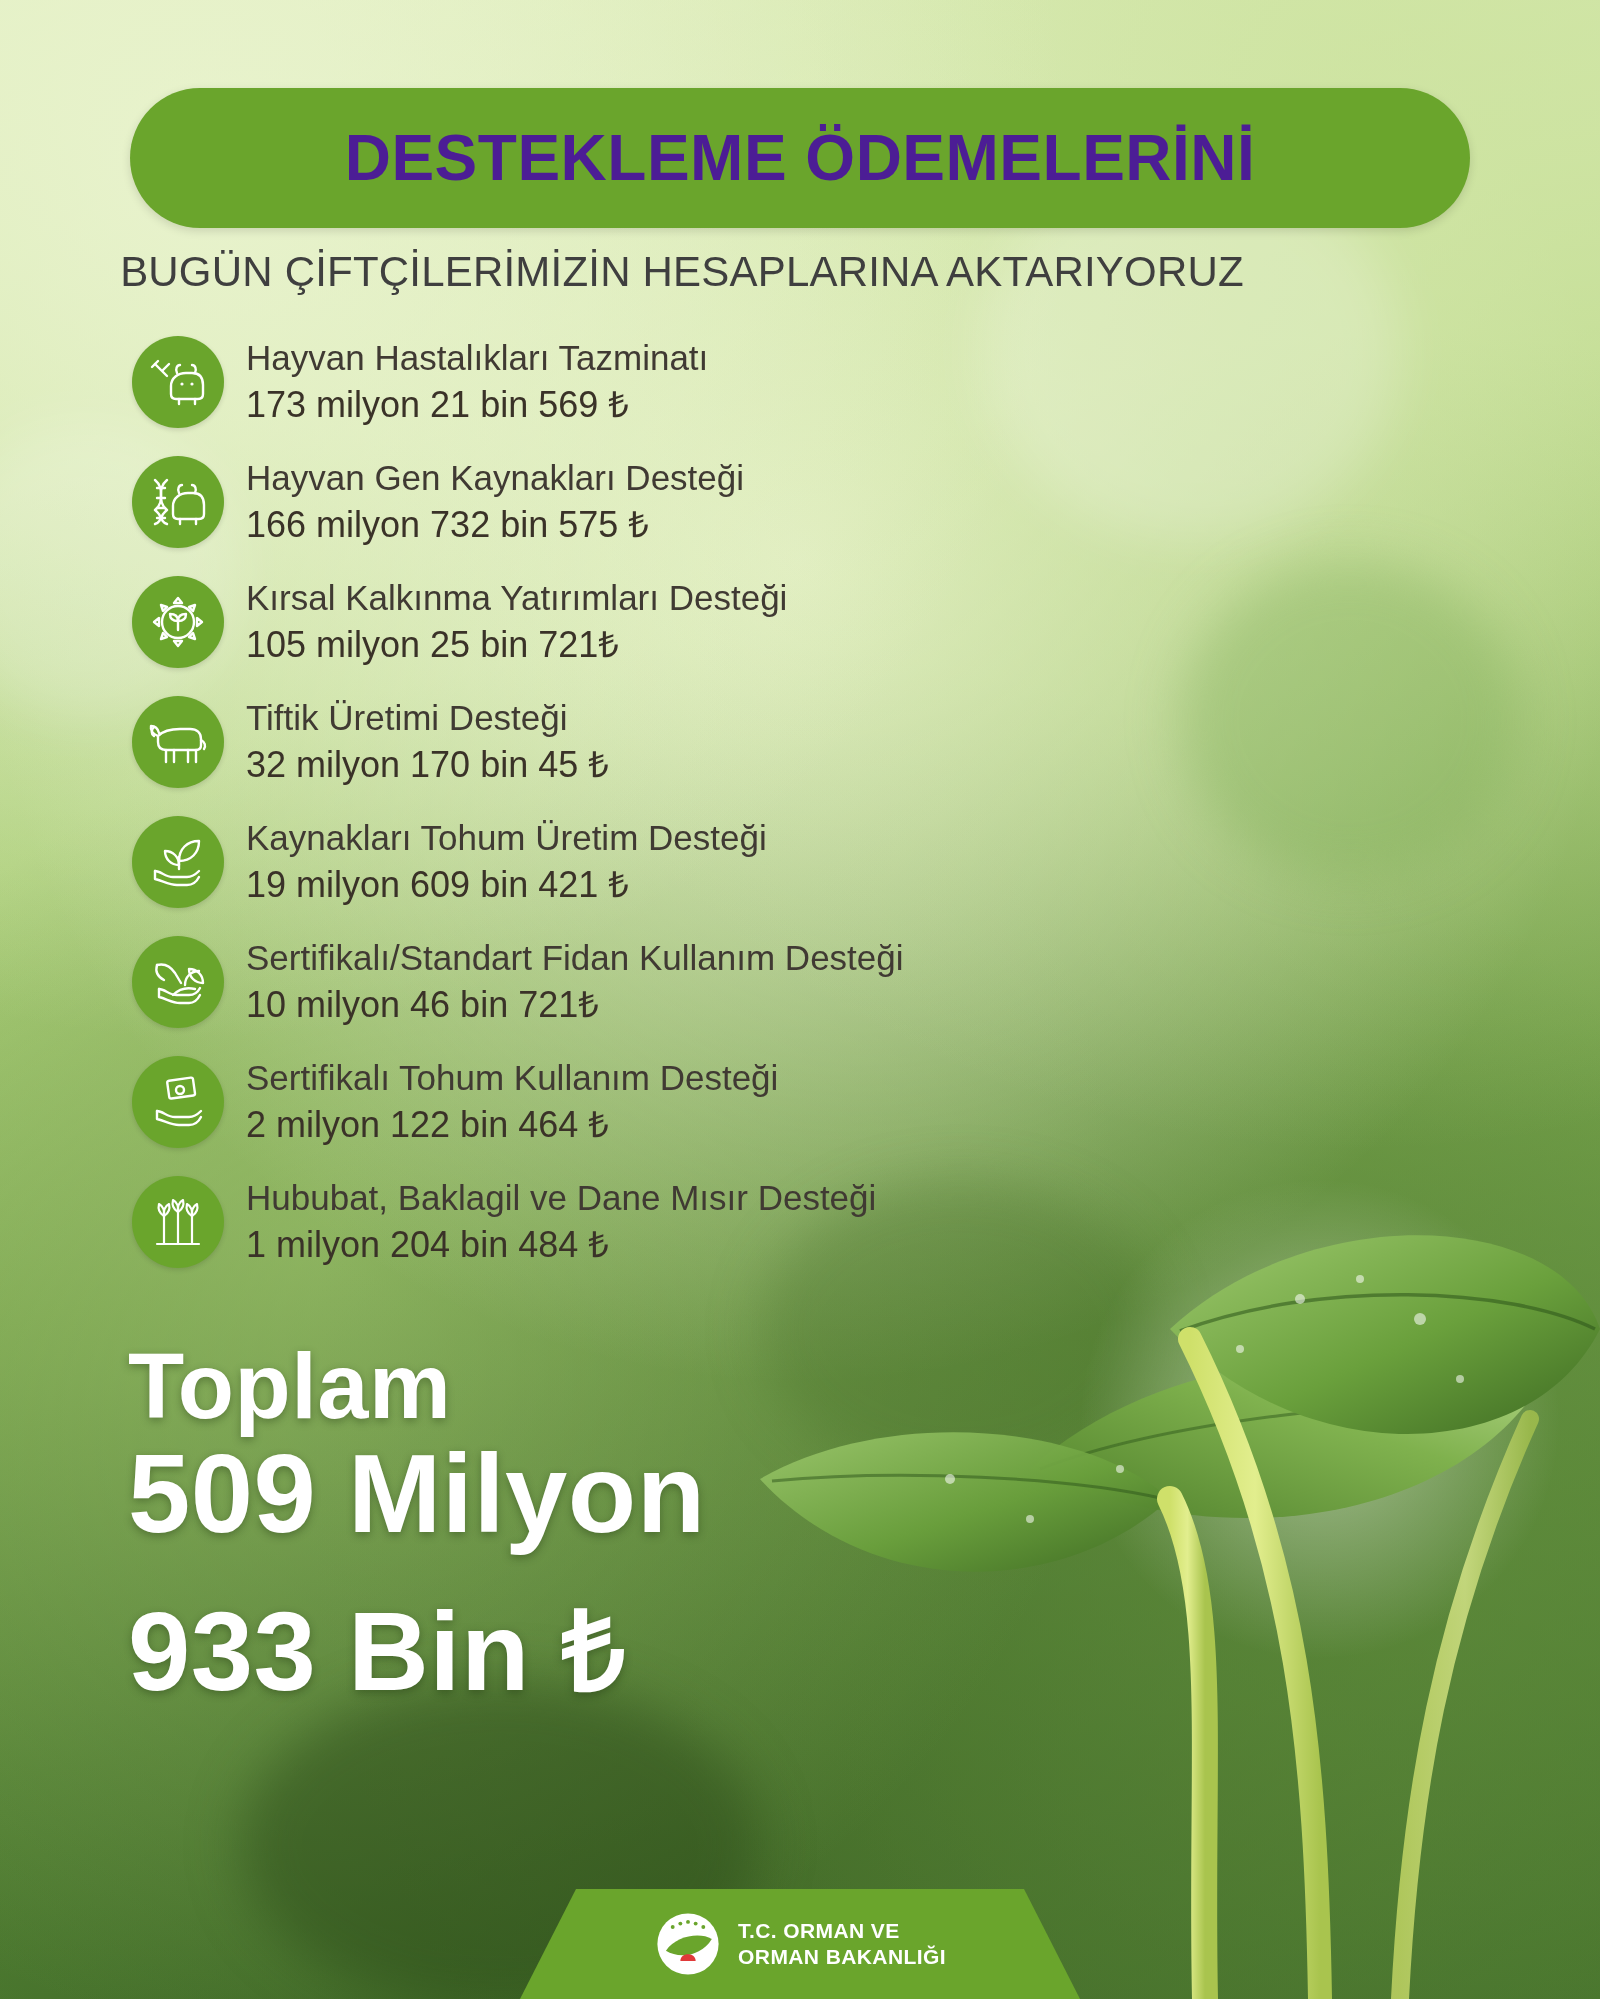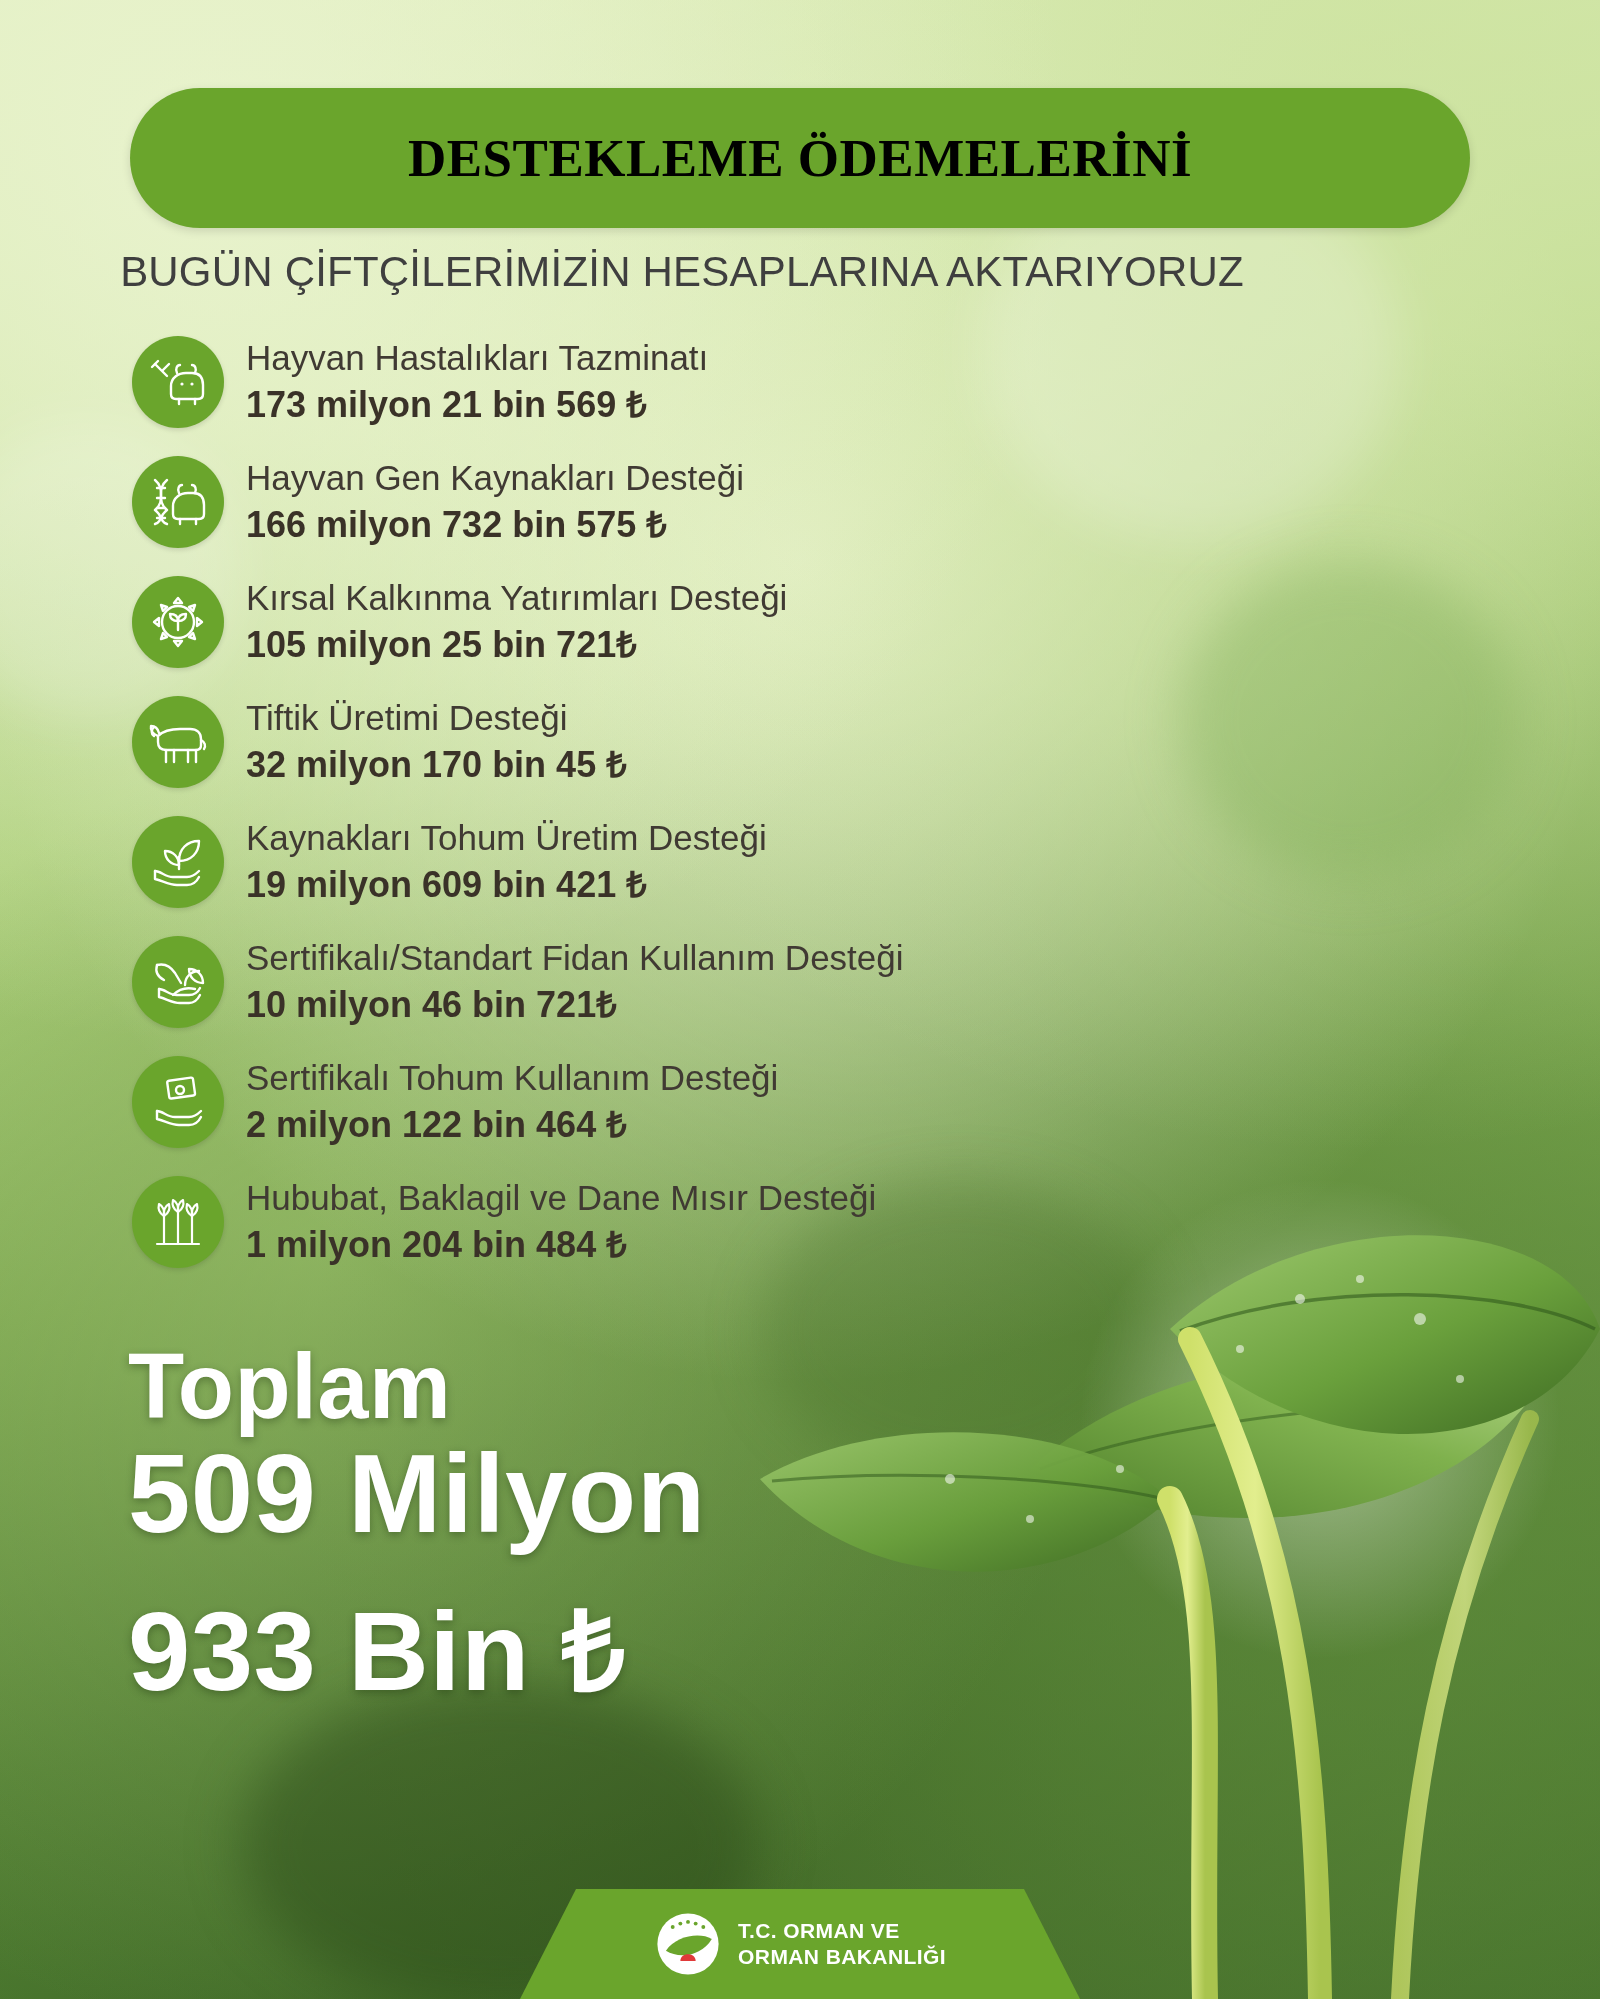--- a/index.html
+++ b/index.html
@@ -28,27 +28,26 @@
 
   
   .title-pill {
     position:absolute; left:130px; top:88px; width:1340px; height:140px;
     background:#6aa52c;
     border-radius:70px;
     display:flex; align-items:center; justify-content:center;
     box-shadow:0 3px 10px rgba(0,0,0,0.13);
   }
   .title-pill span {
-    color:#000000;
-    font-size:53px;
+    color:#4c1d95;
+    font-size:64px;
     font-weight:bold;
     letter-spacing:0.5px;
     text-align:center;
     white-space:nowrap;
-    font-family:Liberation Serif, serif;
   }
   .subtitle {
     position:absolute; left:0; top:248px; width:1364px;
     text-align:center;
     font-size:42px;
     color:#3f3f3f;
     letter-spacing:0.2px;
     white-space:nowrap;
   }
 
@@ -66,21 +65,21 @@
     background:#6aa52c;
     display:flex; align-items:center; justify-content:center;
     box-shadow:0 2px 5px rgba(0,0,0,0.13);
   }
   .badge svg { display:block; }
   .item-text { display:flex; flex-direction:column; justify-content:center; }
   .item-label {
     font-size:35px; color:#403a33; line-height:1.15; white-space:nowrap;
   }
   .item-amount {
-    font-size:36px; font-weight:bold; color:#3a3228; line-height:1.2; white-space:nowrap;
+    font-size:36px; font-weight:normal; color:#3a3228; line-height:1.2; white-space:nowrap;
     margin-top:5px;
   }
 
   
   #total {
     position:absolute; left:128px; top:1340px; width:1000px; color:#ffffff;
     text-shadow:0 3px 9px rgba(20,40,10,0.35);
   }
   #total .t-word { font-size:92px; font-weight:bold; line-height:1.02; letter-spacing:0.5px;}
   #total .t-l1 { font-size:112px; font-weight:bold; line-height:1.08; letter-spacing:0.5px;}

